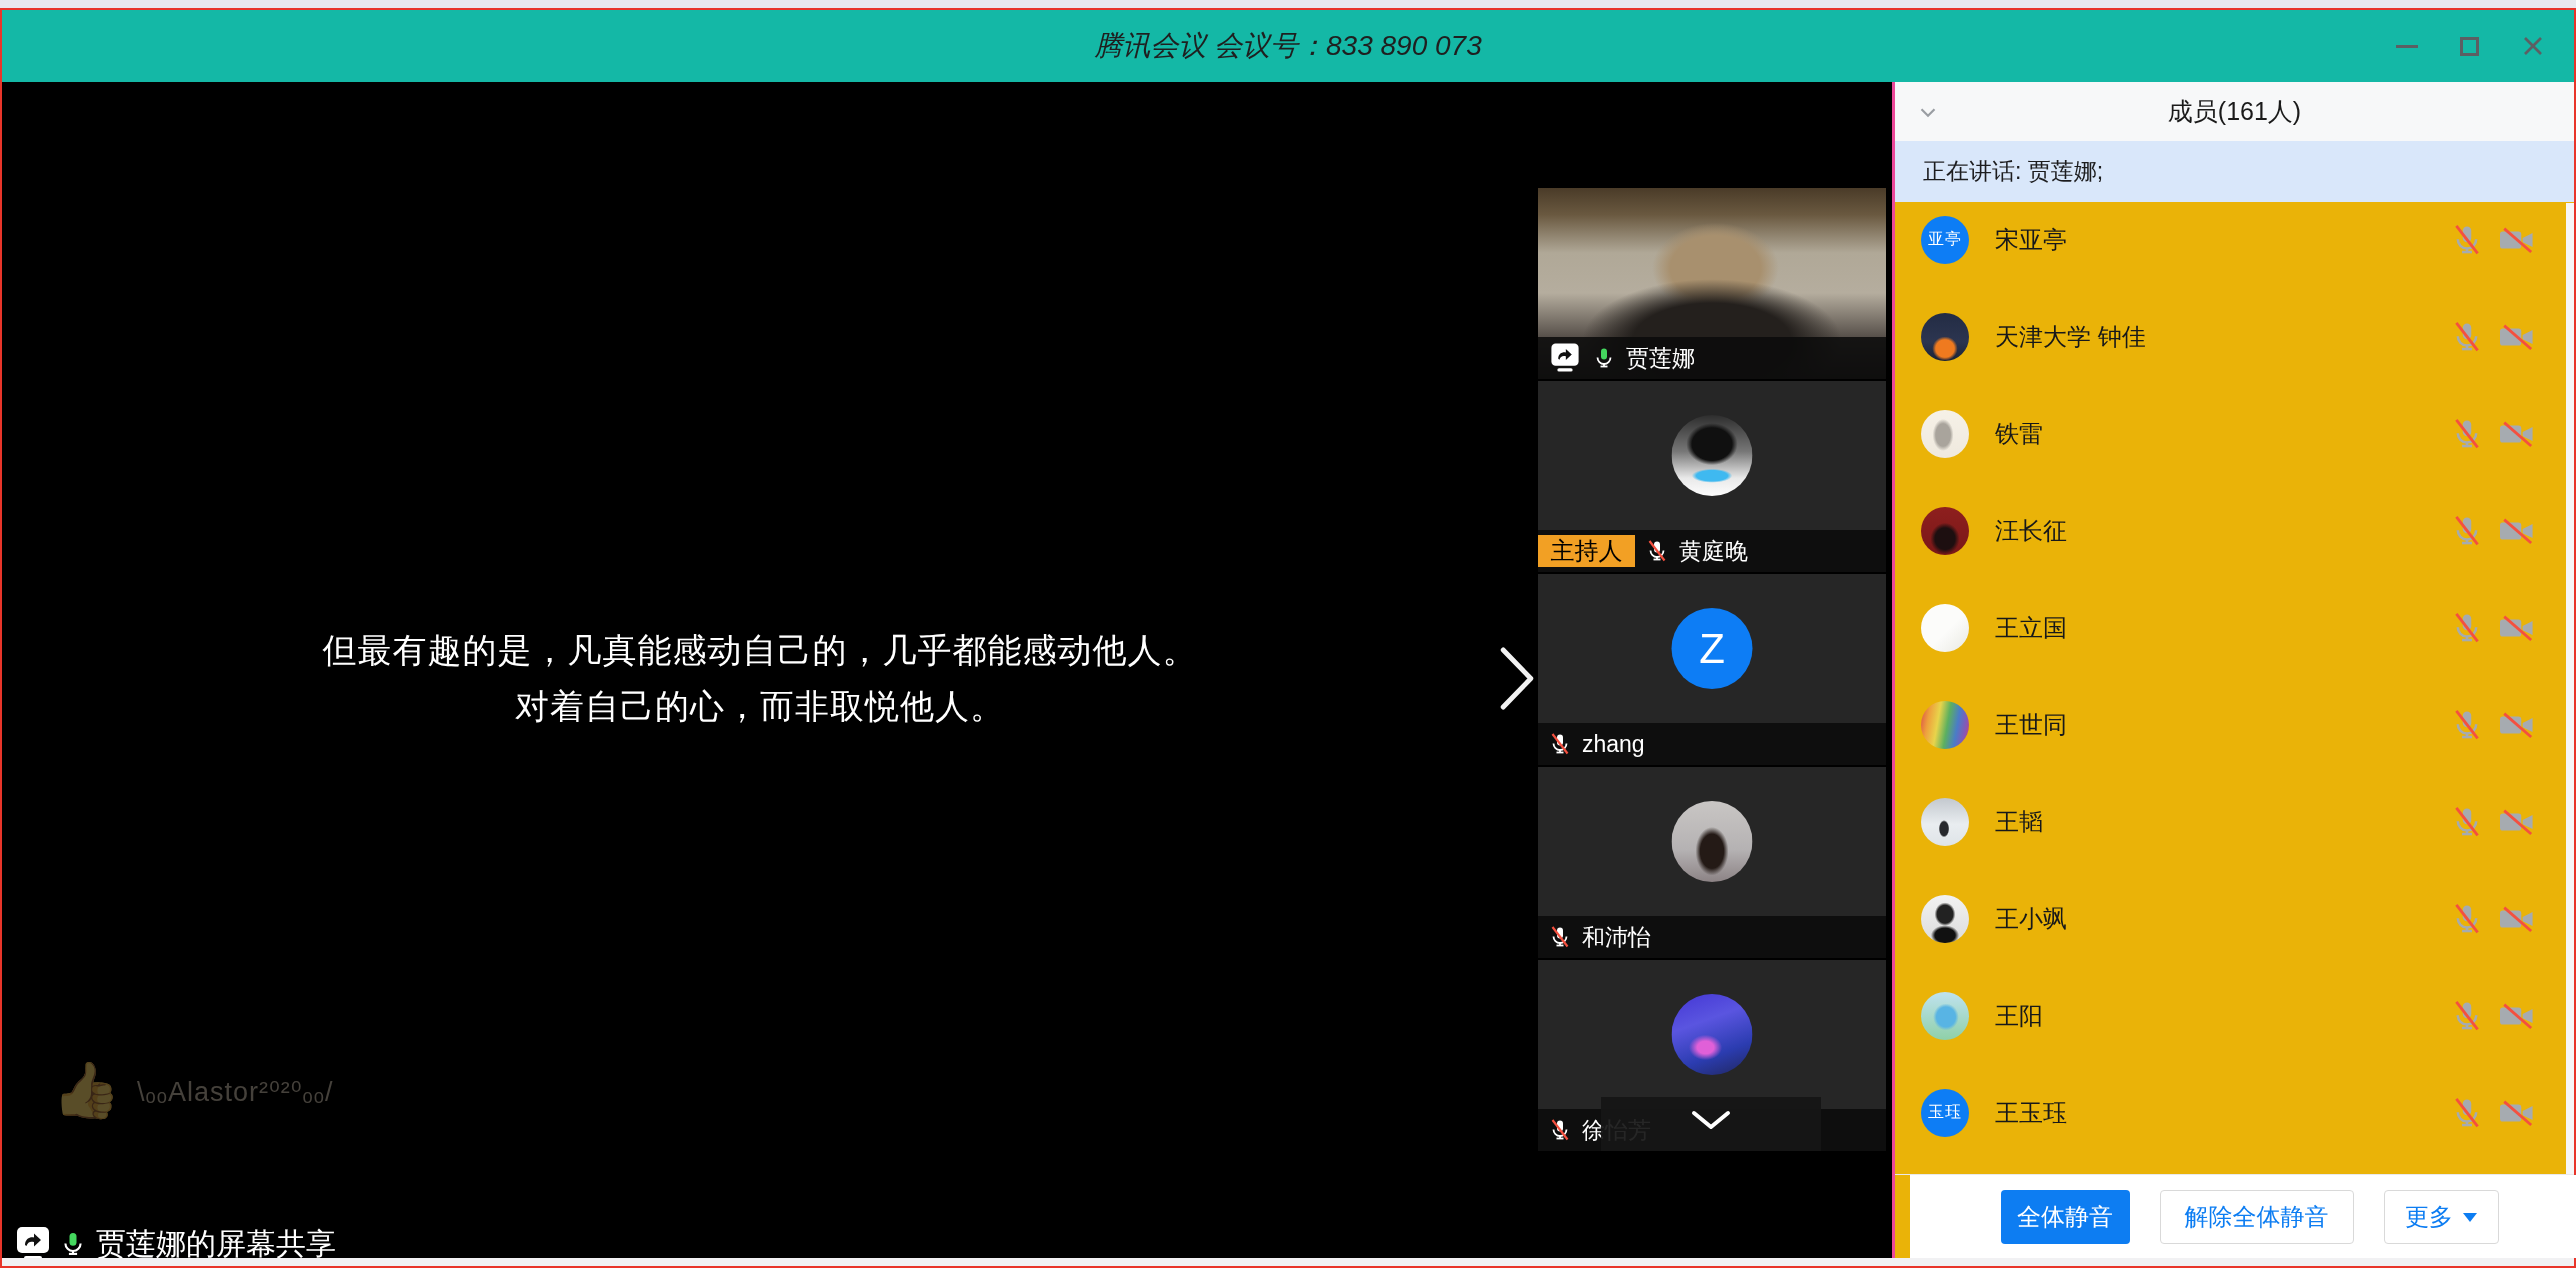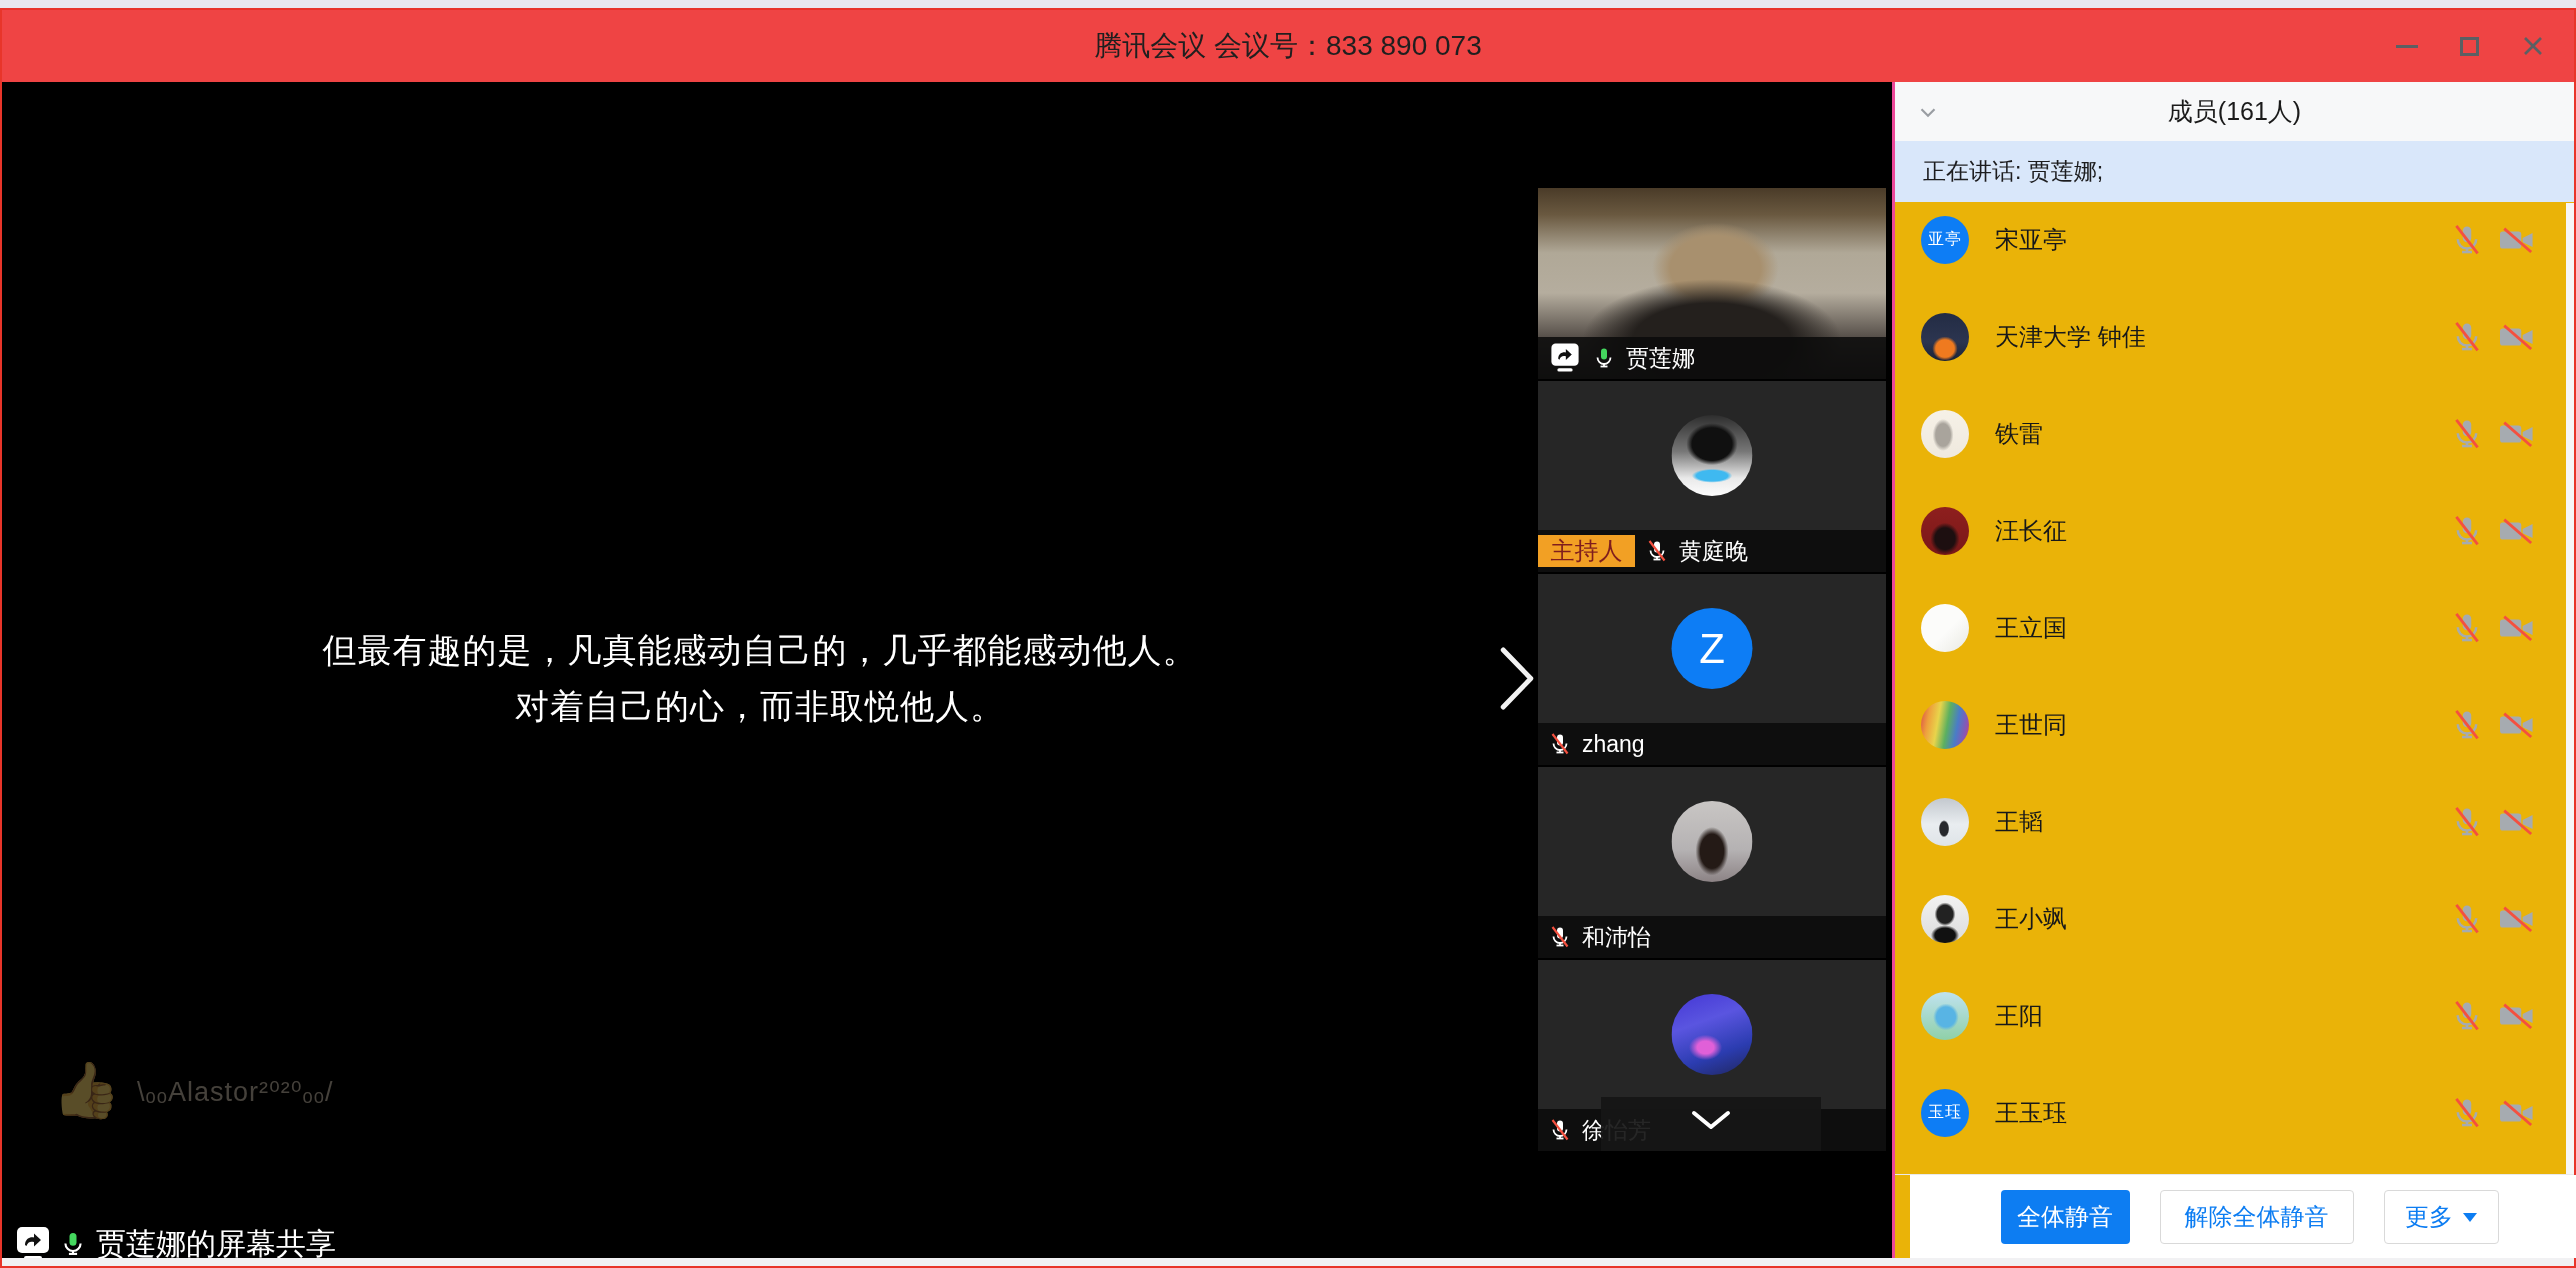--- a/index.html
+++ b/index.html
@@ -3,21 +3,21 @@
 <meta charset="utf-8">
 <style>
   * { margin:0; padding:0; box-sizing:border-box; }
   html,body { width:2576px; height:1268px; background:#e9e9ee; overflow:hidden;
               font-family:"Liberation Sans","DejaVu Sans",sans-serif; }
 
   .window { position:absolute; top:8px; left:0; width:2576px; height:1260px;
             border:2px solid #e8352a; background:#fff; }
 
   
-  .titlebar { position:absolute; left:0; top:0; width:2572px; height:72px; background:#ef4444; }
+  .titlebar { position:absolute; left:0; top:0; width:2572px; height:72px; background:#14b8a6;font-style:italic; }
   .titlebar .title { position:absolute; left:50%; top:0; transform:translateX(-50%);
                      line-height:72px; font-size:28px; color:#1f1f1f; white-space:nowrap; }
   .win-controls { position:absolute; right:14px; top:0; height:72px; display:flex; align-items:center; gap:8px; }
   .win-btn { width:55px; height:55px; display:flex; align-items:center; justify-content:center; cursor:pointer; }
   .min-glyph { width:22px; height:3px; background:#5c5f63; }
   .max-glyph { width:19px; height:19px; border:3px solid #5c5f63; }
 
   
   .main { position:absolute; left:0; top:72px; width:1890px; height:1176px; background:#000; overflow:hidden; }
   .slide-text { position:absolute; left:0; top:540px; width:1516px; text-align:center;
@@ -38,21 +38,21 @@
   
   .strip { position:absolute; left:1536px; top:106px; width:348px; }
   .tile { position:relative; width:348px; height:191px; margin-bottom:2px; background:#262626; overflow:hidden; cursor:pointer; }
   .tile .avatar-big { position:absolute; left:50%; top:34px; transform:translateX(-50%);
                       width:81px; height:81px; border-radius:50%;
                       display:flex; align-items:center; justify-content:center;
                       color:#fff; font-size:42px; }
   .namebar { position:absolute; left:0; right:0; bottom:0; height:42px; background:rgba(10,10,10,.86);
              display:flex; align-items:center; padding:0 10px; gap:10px; color:#fff; font-size:23px; }
   .namebar.with-badge { padding-left:0; }
-  .host-badge { width:97px; height:32px; background:#f2a024; color:#7f1d1d; font-size:24px;
+  .host-badge { width:97px; height:32px; background:#f2a024; color:#000000; font-size:24px;
                 display:flex; align-items:center; justify-content:center; flex:none; }
   .collapse-overlay { position:absolute; left:63px; bottom:0; width:220px; height:54px;
                       background:rgba(22,22,22,.93); display:flex; align-items:flex-start;
                       justify-content:center; padding-top:12px; cursor:pointer; }
 
   
   .panel { position:absolute; left:1890px; top:72px; width:682px; height:1176px; background:#eab308; border-left:3px solid #ec4899; }
   .panel-header { position:absolute; left:0; top:0; width:100%; height:59px; background:#f7f8f9; }
   .panel-header .ph-title { display:block; text-align:center; line-height:59px; font-size:25px; color:#1a1a1a; }
   .panel-collapse { position:absolute; left:20px; top:17px; cursor:pointer; }

